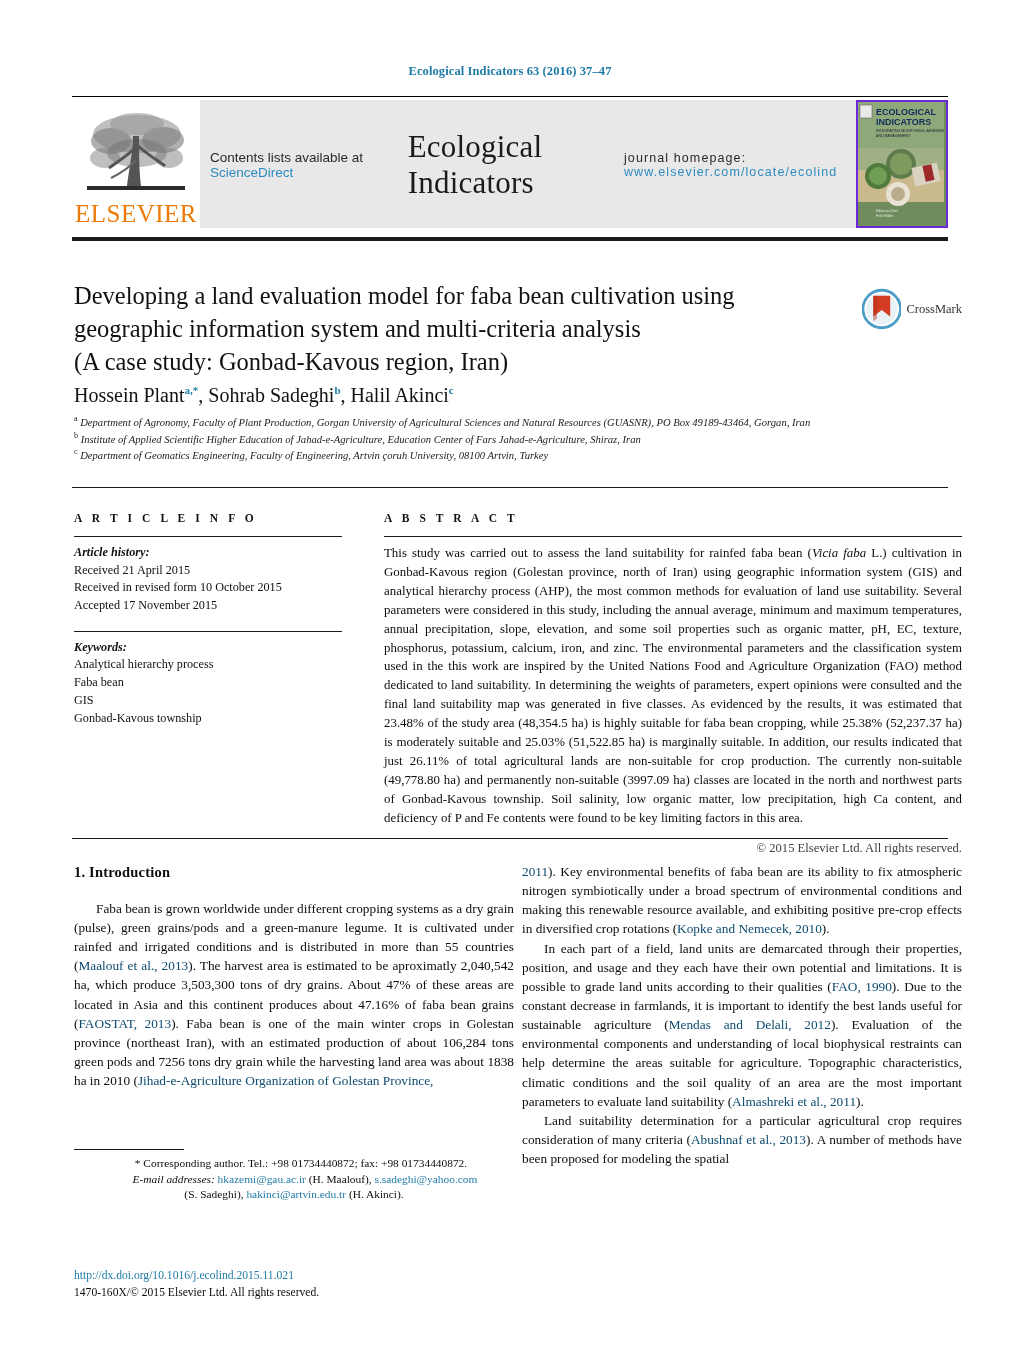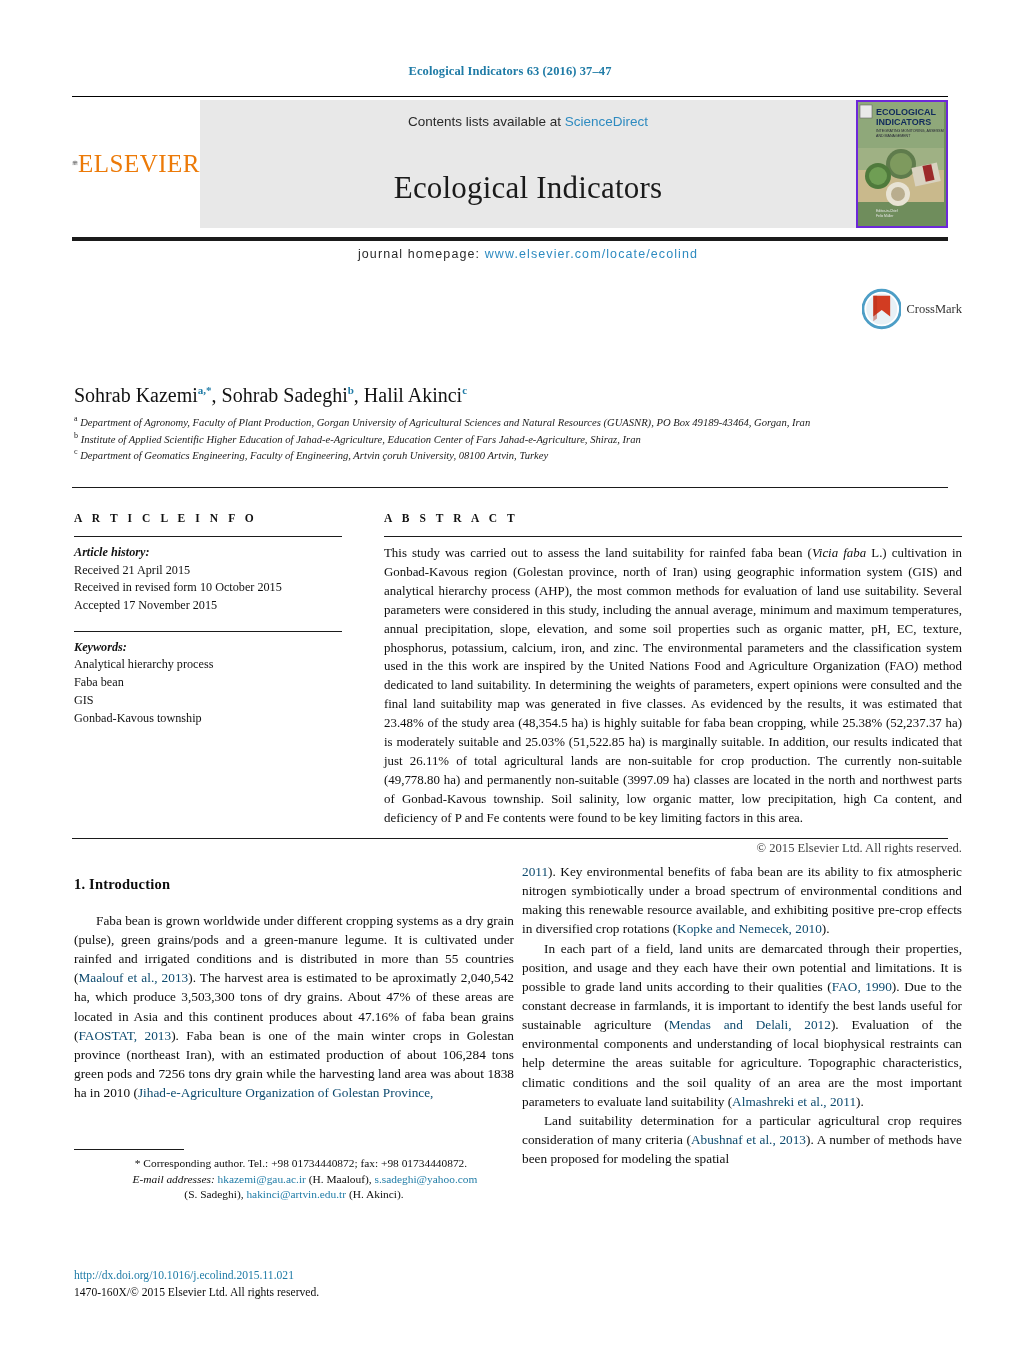--- a/index.html
+++ b/index.html
@@ -48,40 +48,41 @@
     top: 100px;
     width: 876px;
     height: 128px;
     display: flex;
     align-items: stretch;
   }
   .banner-left {
     width: 128px;
     flex: 0 0 128px;
     display: flex;
+    flex-direction: column;
     align-items: center;
     justify-content: flex-end;
     padding-bottom: 2px;
     box-sizing: border-box;
     text-align: center;
   }
   .tree-svg { display:block; }
   .elsevier-word {
     font-family: "Liberation Serif", serif;
     font-size: 25px;
     letter-spacing: 0.5px;
     color: #ec7a08;
     line-height: 1;
     margin-top: 1px;
   }
   .banner-mid {
     flex: 1 1 auto;
     background: #e8e8e8;
     display: flex;
-    flex-direction: column;
+    flex-direction: row;
     align-items: center;
     justify-content: space-between;
     padding: 14px 10px 12px 10px;
     box-sizing: border-box;
     gap: 41px;
   }
   .contents-line {
     font-family: "Liberation Sans", sans-serif;
     font-size: 13.5px;
     color: #2a2a2a;
@@ -257,21 +258,21 @@
   .col {
     position: absolute;
     top: 862px;
     width: 440px;
     font-family: "Liberation Serif", serif;
     font-size: 13.3px;
     line-height: 1.44;
     text-align: justify;
     color: #0d0d0d;
   }
-  .col-left { left: 74px; margin-top: 12px; }
+  .col-left { left: 74px; }
   .col-right { left: 522px; }
   .h2 {
     font-family: "Liberation Serif", serif;
     font-size: 14.5px;
     font-weight: bold;
     margin: 0 0 16px 0;
     letter-spacing: 0.2px;
   }
   .col p { margin: 0; text-indent: 22px; }
   .col p.noindent { text-indent: 0; }
@@ -376,33 +377,38 @@
           <circle cx="40" cy="92" r="7" fill="#b9ad8e"></circle>
           <text x="18" y="110" font-family="Liberation Sans, sans-serif" font-size="3.4" fill="#e8e8e8">Editor-in-Chief</text>
           <text x="18" y="115" font-family="Liberation Sans, sans-serif" font-size="3.4" fill="#e8e8e8">Felix Müller</text>
         </svg>
       </div>
     </div>
   </div>
 
   <div class="banner-rule-bot"></div>
 
+  <div class="title">
+    <div>Developing a land evaluation model for faba bean cultivation using</div>
+    <div>geographic information system and multi-criteria analysis</div>
+    <div>(A case study: Gonbad-Kavous region, Iran)</div>
+  </div>
 
   <div class="crossmark">
     <svg width="42" height="42" viewBox="0 0 42 42">
       <circle cx="21" cy="21" r="20" fill="#ffffff" stroke="#4d9ec6" stroke-width="3"></circle>
       <circle cx="21" cy="21" r="16.5" fill="#e8f1f6"></circle>
       <path d="M12 7 h18 v22 l-9 -7 l-9 7 Z" fill="#d23c22"></path>
       <path d="M12 7 h4 v24 l-4 3 Z" fill="#b32d18" opacity="0.45"></path>
     </svg>
     <span class="crossmark-label">CrossMark</span>
   </div>
 
   <div class="authors">
-    <span><span>Sohrab Kazemi</span><sup>a,*</sup></span><span>, </span><span><span>Sohrab Sadeghi</span><sup>b</sup></span><span>, </span><span><span>Halil Akinci</span><sup>c</sup></span>
+    <span><span>Hossein Plant</span><sup>a,*</sup></span><span>, </span><span><span>Sohrab Sadeghi</span><sup>b</sup></span><span>, </span><span><span>Halil Akinci</span><sup>c</sup></span>
   </div>
 
   <div class="affils">
     <div><sup>a</sup> <span>Department of Agronomy, Faculty of Plant Production, Gorgan University of Agricultural Sciences and Natural Resources (GUASNR), PO Box 49189-43464, Gorgan, Iran</span></div>
     <div><sup>b</sup> <span>Institute of Applied Scientific Higher Education of Jahad-e-Agriculture, Education Center of Fars Jahad-e-Agriculture, Shiraz, Iran</span></div>
     <div><sup>c</sup> <span>Department of Geomatics Engineering, Faculty of Engineering, Artvin çoruh University, 08100 Artvin, Turkey</span></div>
   </div>
 
   <div class="rule-afterauthors"></div>
 

